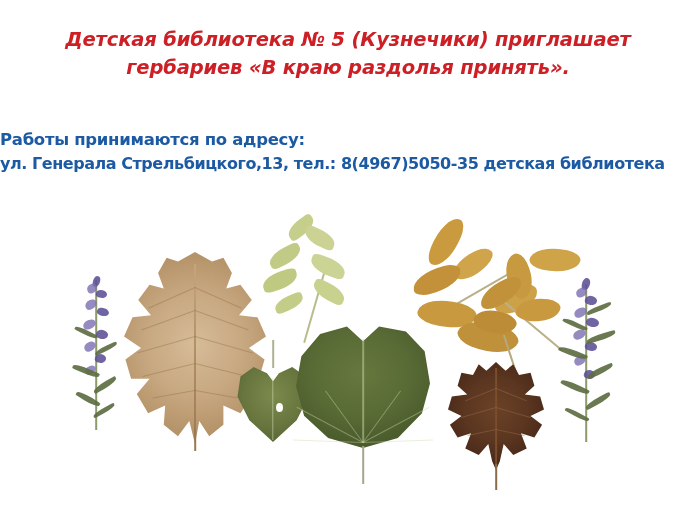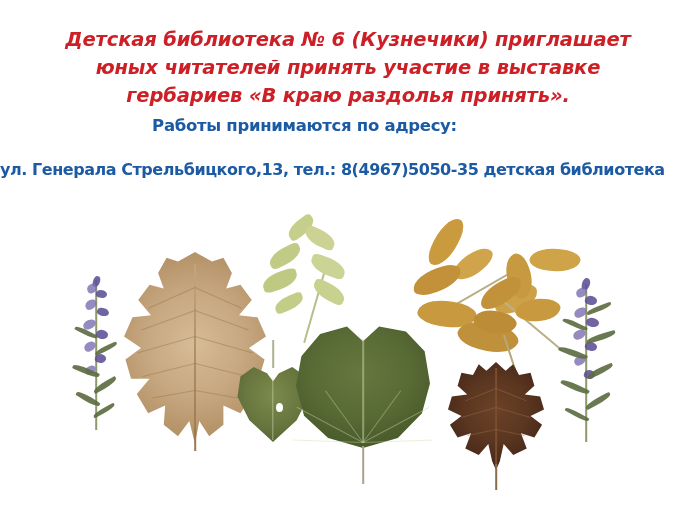--- a/index.html
+++ b/index.html
@@ -36,39 +36,38 @@
     font-family: "DejaVu Sans", sans-serif;
     font-weight: bold;
     font-style: italic;
     font-size: 19.5px;
     line-height: 28px;
     letter-spacing: -0.15px;
     white-space: nowrap;
   }
   #subtext-block {
     position: absolute;
-    top: 114px;
+    top: 128px;
     left: 0;
     width: 609px;
-    text-align: center;
+    text-align: left;
   }
   .sub-line {
     display: block;
     color: #1C5AA3;
     font-family: "DejaVu Sans", sans-serif;
     font-weight: bold;
     font-size: 16.5px;
     line-height: 24px;
     letter-spacing: -0.3px;
     white-space: nowrap;
   }
   .sub-line.addr {
     font-size: 16px;
     letter-spacing: -0.45px;
-    margin-top: 20px;
   }
 
   
   #specimen-band {
     position: absolute;
     top: 190px;
     left: 0;
     width: 696px;
     height: 270px;
   }
@@ -140,22 +139,21 @@
     transform-origin: left center;
     border-radius: 2px;
   }
 </style>
 </head>
 <body>
 
 <div id="poster">
 
   <div id="headline-block">
-    <span class="hl-line">Детская библиотека № 6 (Кузнечики) приглашает</span>
-    <span class="hl-line">юных читателей принять участие в выставке</span>
+    <span class="hl-line">Детская библиотека № 5 (Кузнечики) приглашает</span>
     <span class="hl-line">гербариев «В краю раздолья принять».</span>
   </div>
 
   <div id="subtext-block">
     <span class="sub-line">Работы принимаются по адресу:</span>
     <span class="sub-line addr">ул. Генерала Стрельбицкого,13, тел.: 8(4967)5050-35 детская библиотека</span>
   </div>
 
   <div id="specimen-band">
 

